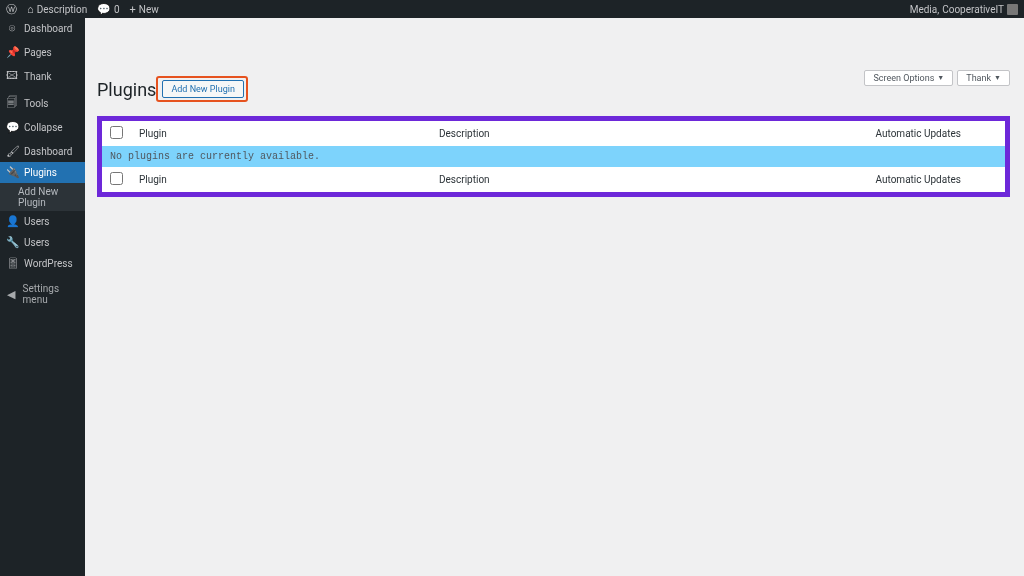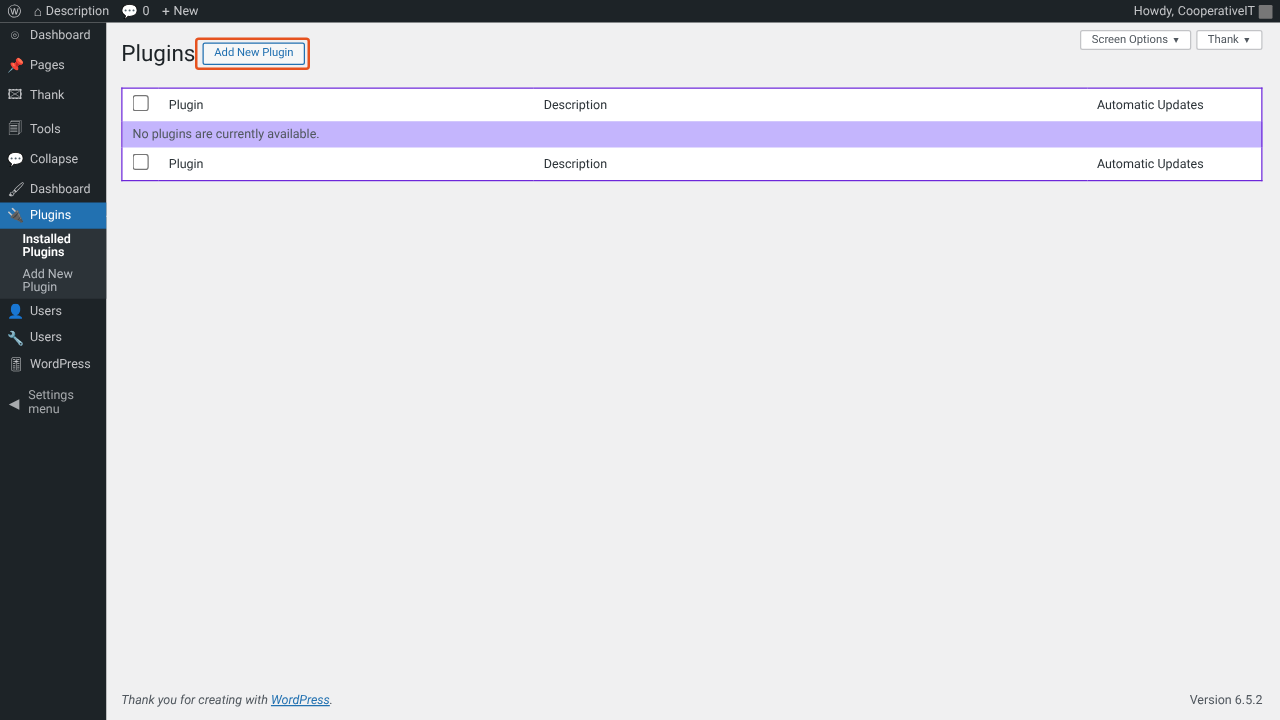--- a/index.html
+++ b/index.html
@@ -21,39 +21,39 @@
 .menu-item.current { background: #2271b1; color: #fff; }
 .menu-item.current::after { content: ""; position: absolute; right: -4px; top: 50%; transform: translateY(-50%); width: 0; height: 0; border-top: 4px solid transparent; border-bottom: 4px solid transparent; border-right: 4px solid #f0f0f1; }
 .menu-icon { width: 12px; text-align: center; font-size: 11px; }
 .submenu { background: #2c3338; color: #b4b9be; }
 .submenu-item { padding: 3px 6px 3px 18px; cursor: pointer; }
 .submenu-item.current-sub { color: #fff; font-weight: 600; }
 .separator { height: 3px; }
 .collapse-item { display: flex; align-items: center; gap: 6px; padding: 4px 6px; color: #a7aaad; cursor: pointer; margin-top: 2px; }
 
 
-.content { flex: 1; padding: 0 14px 0 12px; position: relative; overflow: auto; }
+.content { flex: 1; padding: 0 14px 0 12px; position: relative; overflow: auto; margin-top: 46px; }
 .top-buttons { position: absolute; right: 14px; top: 6px; display: flex; gap: 4px; }
 .top-btn { background: #fff; border: 1px solid #c3c4c7; color: #50575e; font-size: 9px; padding: 2px 8px; border-radius: 2px; cursor: pointer; display: flex; align-items: center; gap: 3px; }
 .top-btn .chev { font-size: 7px; }
 
 .page-header { display: flex; align-items: center; margin-top: 12px; margin-bottom: 14px; }
 .page-title { font-size: 18px; font-weight: 400; color: #1d2327; }
 .page-action { margin-left: 2px; border: 1px solid #2271b1; color: #2271b1; background: #f6f7f7; font-size: 9px; padding: 3px 8px; border-radius: 2px; cursor: pointer; text-decoration: none; }
 .highlight-box { border: 2px solid #e6521f; border-radius: 3px; padding: 2px; display: inline-flex; }
 
-.table { width: 100%; border: 1px solid #6d28d9; background: #fff; border-collapse: collapse; font-size: 10px; color: #2c3338; }
+.table { width: 100%; border: 5px solid #6d28d9; background: #fff; border-collapse: collapse; font-size: 10px; color: #2c3338; }
 .table th, .table td { text-align: left; padding: 5px 8px; font-weight: 400; }
 .table thead th, .table tfoot th { color: #2c3338; }
 .cb-col { width: 24px; }
 .cb-col input { margin: 0; }
 .plugin-col { width: 300px; }
 .desc-col { }
 .auto-col { width: 140px; text-align: left; }
-.no-items td { background: #c4b5fd; color: #50575e; font-size: 10px; }
+.no-items td { background: #7dd3fc; color: #50575e; font-size: 10px; font-family: Liberation Mono, monospace; }
 
 .footer { position: absolute; bottom: 10px; left: 12px; right: 14px; display: flex; justify-content: space-between; font-size: 10px; color: #50575e; font-style: italic; }
 .footer a { color: #2271b1; text-decoration: underline; }
 .footer .version { font-style: normal; }
 </style>
 </head>
 <body>
 
 <div class="admin-bar">
   <div class="admin-bar-left">
@@ -68,21 +68,21 @@
         <span class="ab-icon">💬</span>
         <span>0</span>
       </span>
     <span class="admin-bar-item">
         <span class="ab-icon">+</span>
         <span>New</span>
       </span>
   </div>
   <div class="admin-bar-right">
     <span class="admin-bar-item">
-      <span>Howdy,</span>
+      <span>Media,</span>
       <span>CooperativeIT</span>
       <span class="avatar-small"></span>
     </span>
   </div>
 </div>
 
 <div class="wrap">
 
   <div class="sidebar">
     <div class="menu-item">
@@ -109,21 +109,20 @@
     <div class="separator"></div>
     <div class="menu-item">
         <span class="menu-icon">🖌</span>
         <span>Dashboard</span>
       </div>
     <div class="menu-item current">
         <span class="menu-icon">🔌</span>
         <span>Plugins</span>
       </div>
     <div class="submenu">
-      <div class="submenu-item current-sub"><span>Installed Plugins</span></div>
       <div class="submenu-item"><span>Add New Plugin</span></div>
     </div>
     <div class="menu-item">
         <span class="menu-icon">👤</span>
         <span>Users</span>
       </div>
     <div class="menu-item">
         <span class="menu-icon">🔧</span>
         <span>Users</span>
       </div>
@@ -174,20 +173,14 @@
       <tfoot>
         <tr>
           <th class="cb-col"><input type="checkbox" style=""></th>
           <th class="plugin-col">Plugin</th>
           <th class="desc-col">Description</th>
           <th class="auto-col">Automatic Updates</th>
         </tr>
       </tfoot>
     </table>
 
-    <div class="footer">
-      <span>
-        <span>Thank you for creating with </span><a>WordPress</a>.
-      </span>
-      <span class="version">Version 6.5.2</span>
-    </div>
   </div>
 </div>
 
 </body></html>

